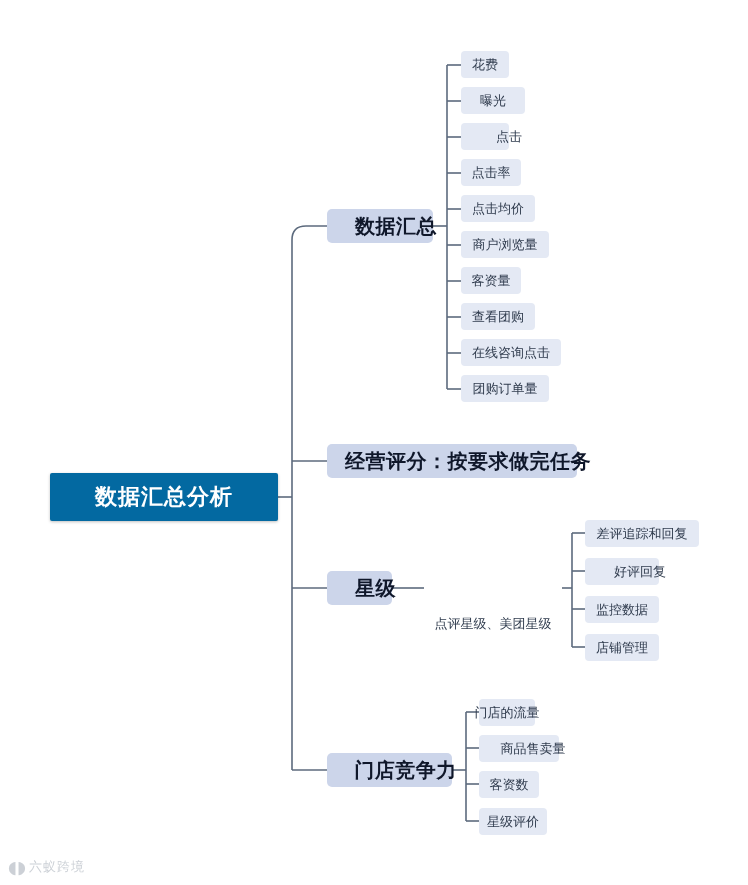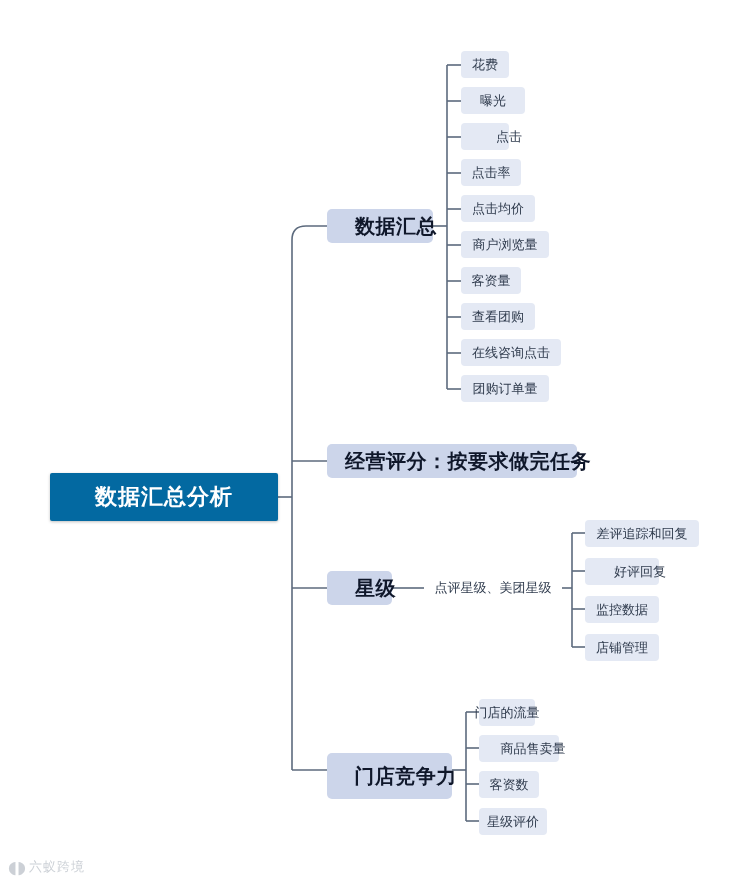--- a/index.html
+++ b/index.html
@@ -57,20 +57,21 @@
     background: #e4e9f4;
     color: #2f3b4d;
     font-size: 13px;
     border-radius: 4px;
     font-weight: normal;
   }
   .plain-node {
     background: transparent;
     color: #2f3b4d;
     font-size: 13px;
+    margin-top: 36px;
   }
   .watermark {
     position: absolute;
     left: 8px;
     bottom: 8px;
     display: flex;
     align-items: center;
     opacity: 0.5;
   }
   .watermark .wm-logo {
@@ -193,21 +194,21 @@
   <div class="node leaf-node" style="left:585px; top:558px; width:74px; height:27px;padding-left:36px;">
     <span>好评回复</span>
   </div>
   <div class="node leaf-node" style="left:585px; top:596px; width:74px; height:27px;">
     <span>监控数据</span>
   </div>
   <div class="node leaf-node" style="left:585px; top:634px; width:74px; height:27px;">
     <span>店铺管理</span>
   </div>
 
-  <div class="node branch-node" style="left:327px; top:753px; width:125px; height:46px;">
+  <div class="node branch-node" style="left:327px; top:753px; width:125px; height:34px;">
     <span>门店竞争力</span>
   </div>
 
   <div class="node leaf-node" style="left:479px; top:699px; width:56px; height:27px;">
     <span>门店的流量</span>
   </div>
   <div class="node leaf-node" style="left:479px; top:735px; width:80px; height:27px;padding-left:28px;">
     <span>商品售卖量</span>
   </div>
   <div class="node leaf-node" style="left:479px; top:771px; width:60px; height:27px;">

